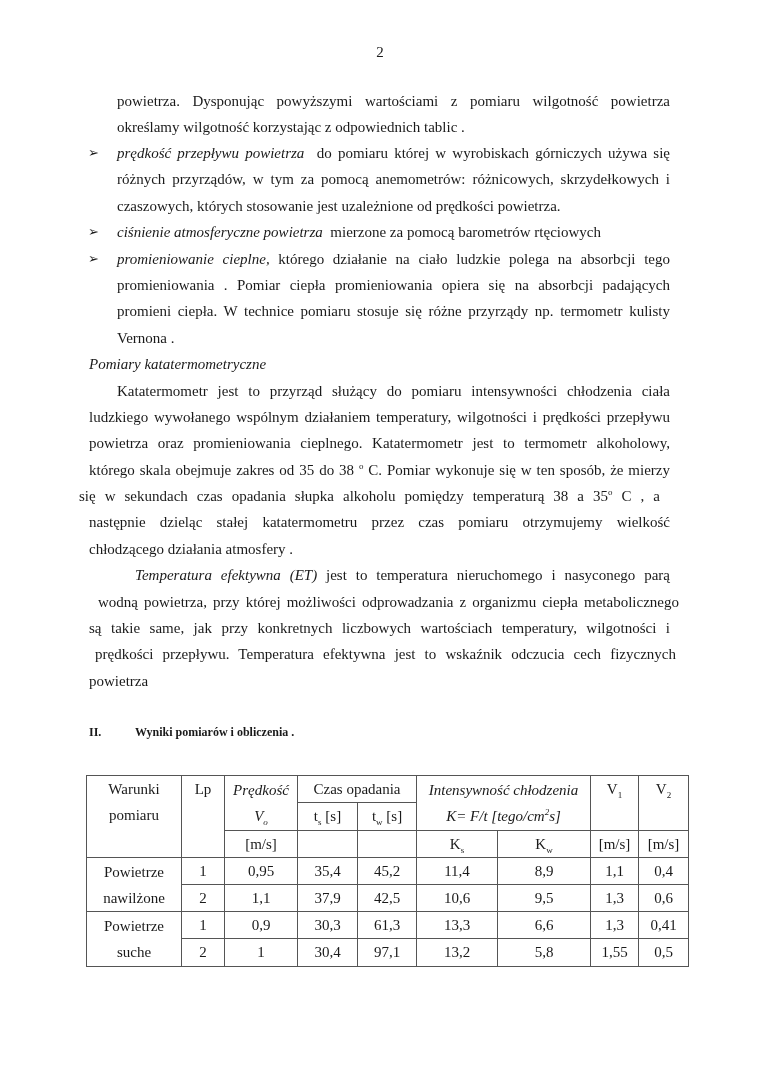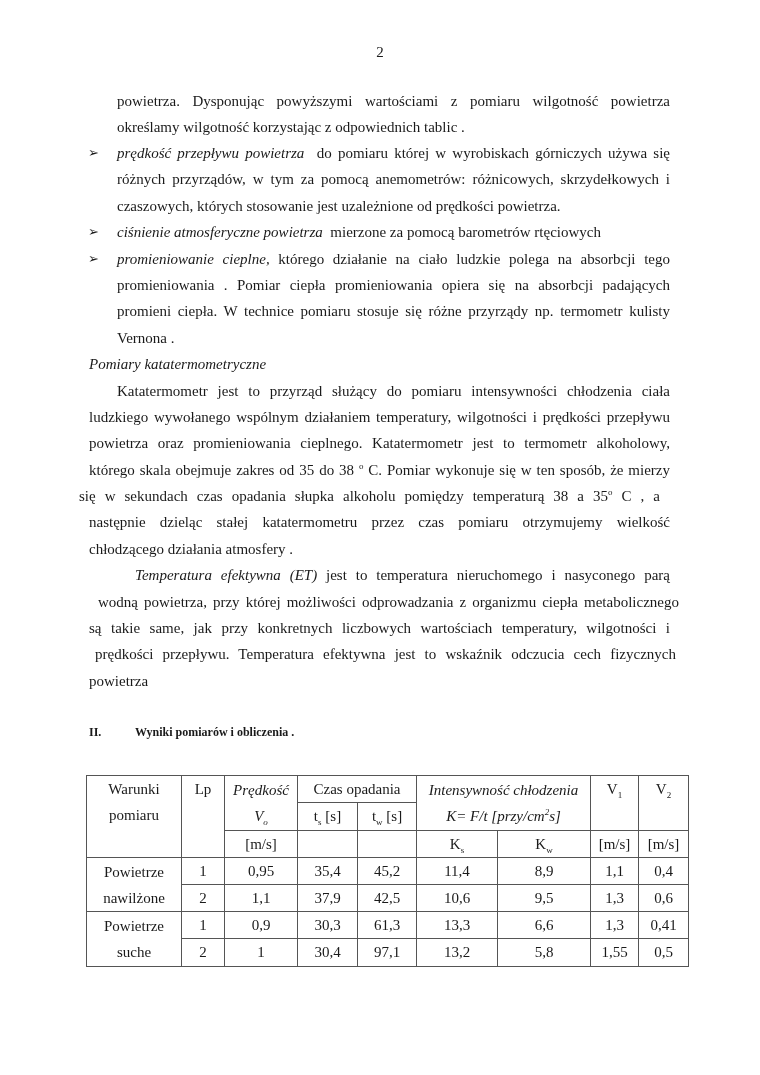--- a/index.html
+++ b/index.html
@@ -91,21 +91,21 @@
         <div>pomiaru</div>
       </td>
       <td rowspan="3" style="vertical-align:top; line-height:26px">Lp</td>
       <td rowspan="2" class="tall2">
         <div>Prędkość</div>
         <div><span>V</span><sub>o</sub></div>
       </td>
       <td colspan="2">Czas opadania</td>
       <td colspan="2" rowspan="2" class="tall2">
         <div>Intensywność chłodzenia</div>
-        <div><span>K= F/t [przy/cm</span><sup>2</sup><span>s]</span></div>
+        <div><span>K= F/t [tego/cm</span><sup>2</sup><span>s]</span></div>
       </td>
       <td rowspan="2" style="vertical-align:top; line-height:26px"><span>V</span><sub>1</sub></td>
       <td rowspan="2" style="vertical-align:top; line-height:26px"><span>V</span><sub>2</sub></td>
     </tr>
     <tr style="height:28px">
       <td><span>t</span><sub>s</sub><span> [s]</span></td>
       <td><span>t</span><sub>w</sub><span> [s]</span></td>
     </tr>
     <tr style="height:26px">
       <td>[m/s]</td>

